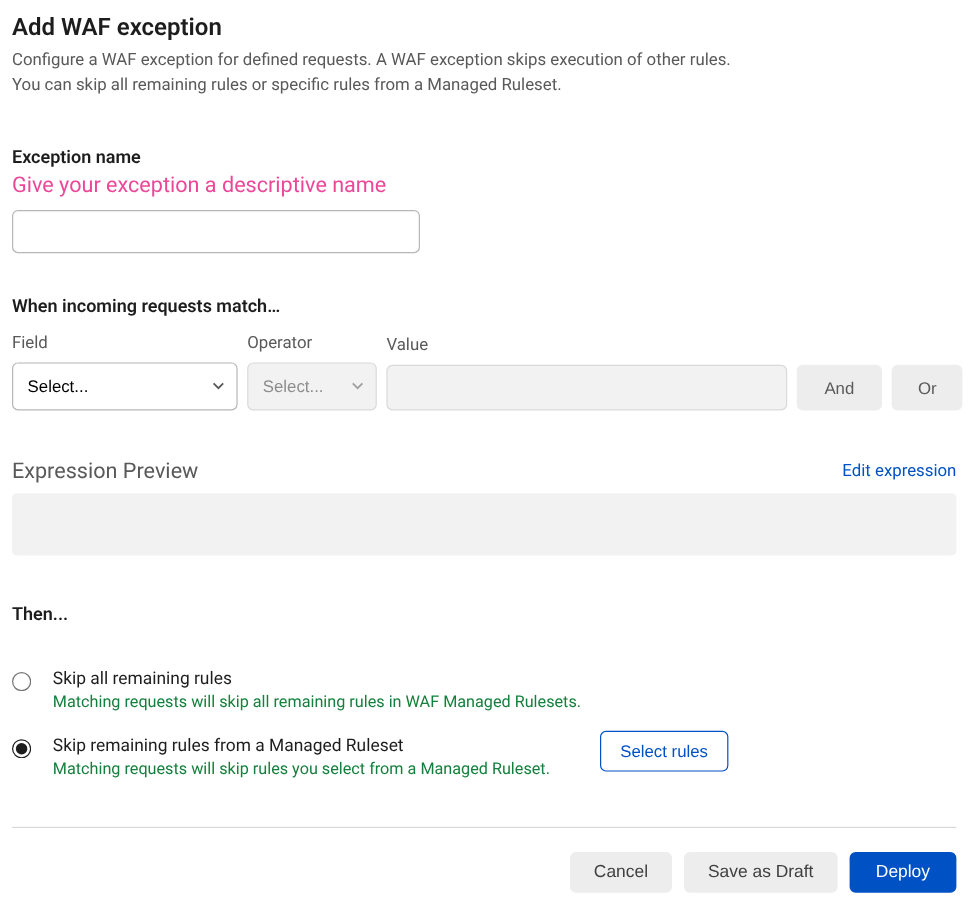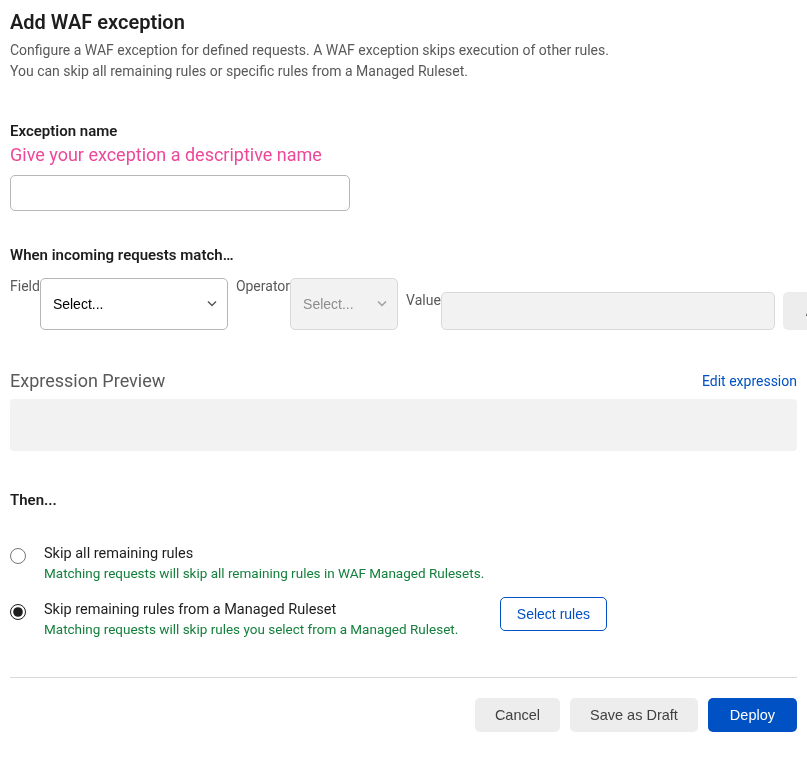--- a/index.html
+++ b/index.html
@@ -47,32 +47,33 @@
     .section {
       margin-bottom: 35px;
     }
     .match-row {
       display: flex;
       gap: 8px;
       align-items: flex-end;
     }
     .match-col {
       display: flex;
+      flex-direction: column;
     }
     .col-label {
       font-size: 14px;
       color: #595959;
       margin-bottom: 8px;
     }
     .select-wrap {
       position: relative;
       display: inline-block;
     }
     .select-control {
-      height: 52px;
+      height: 40px;
       border: 1px solid #b6b6b6;
       border-radius: 5px;
       padding: 0 32px 0 12px;
       font-size: 14px;
       background: #fff;
       text-align: left;
       cursor: pointer;
       display: flex;
       align-items: center;
     }

